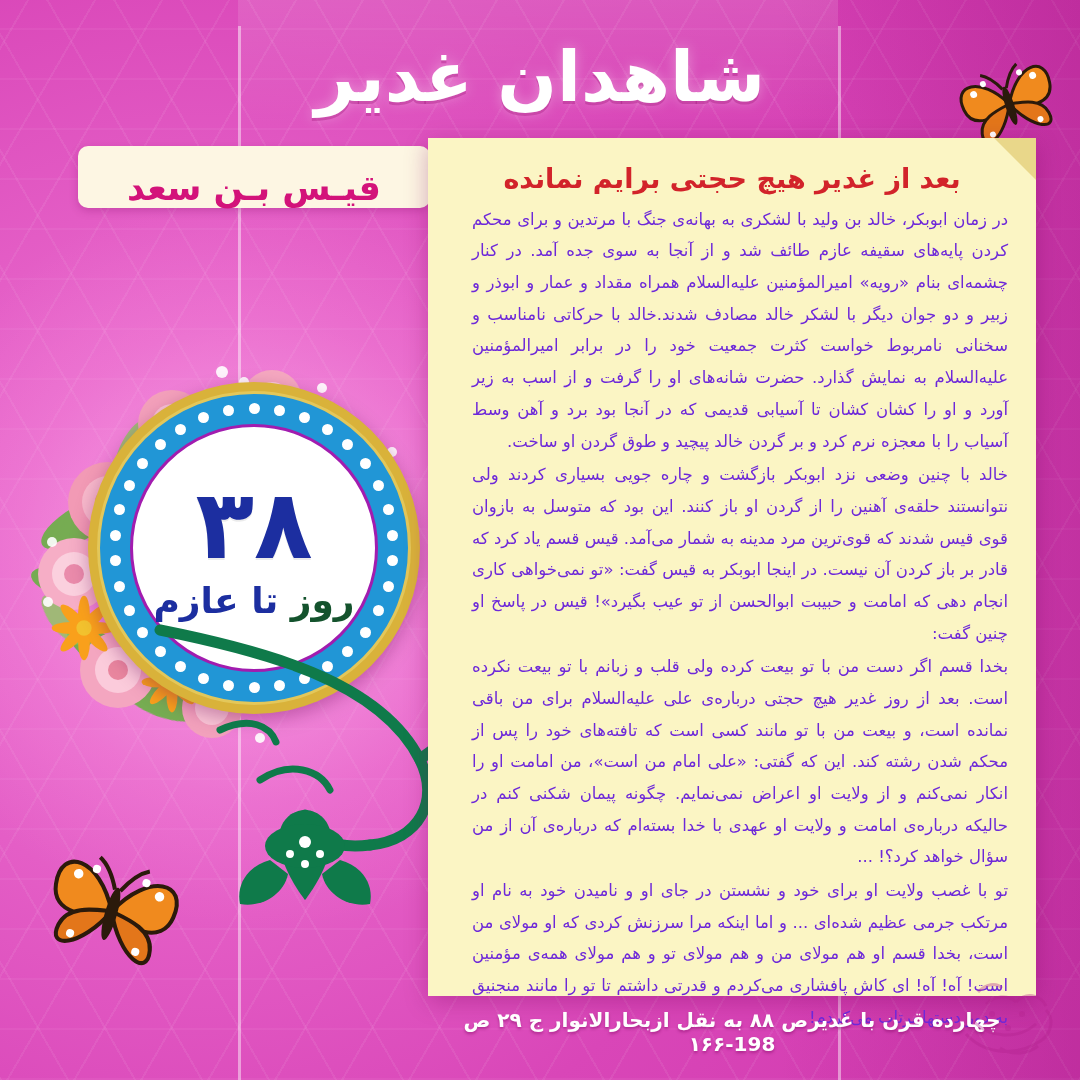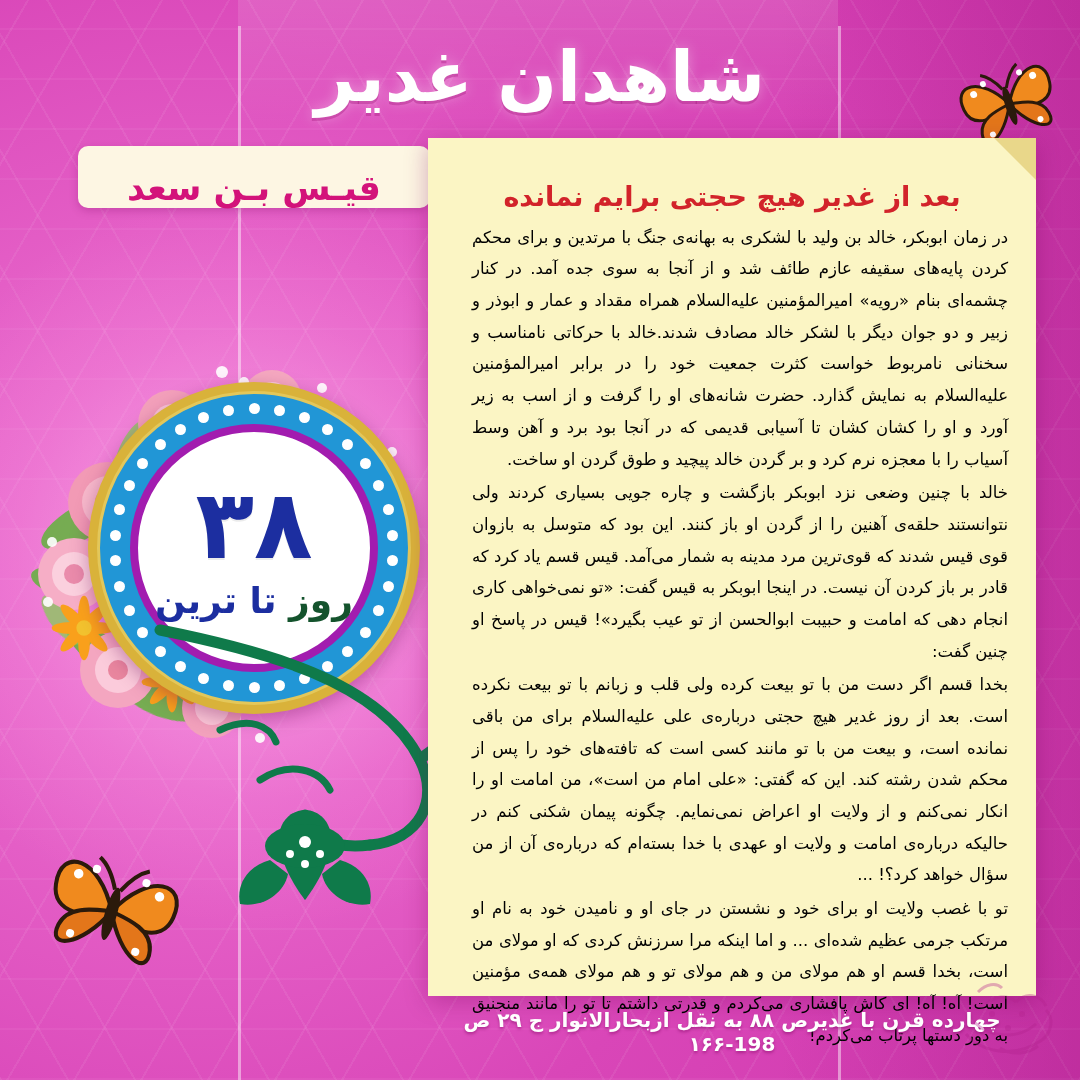--- a/index.html
+++ b/index.html
@@ -99,21 +99,21 @@
     position:absolute;inset:9px;border-radius:50%;
   }
   .med-dots i{
     position:absolute;width:11px;height:11px;border-radius:50%;
     background:#fff;left:50%;top:50%;margin:-5.5px;
   }
   .med-inner{
     position:absolute;inset:42px;border-radius:50%;
     background:#ffffff;
     display:flex;flex-direction:column;align-items:center;justify-content:center;
-    border:8px solid #a21caf;
+    border:3px solid #a21caf;
   }
   .med-number{
     font-size:96px;font-weight:bold;color:#1c2ea0;line-height:1;direction:rtl;
     text-shadow:0 2px 0 rgba(0,0,0,.08);
   }
   .med-sub{
     margin-top:10px;font-size:36px;font-weight:bold;direction:rtl;line-height:1;
   }
   .med-sub .w1{color:#14532d;}
   .med-sub .w2{color:#1c2ea0;}
@@ -128,33 +128,33 @@
     right:44px;top:138px;width:608px;height:858px;
     background:#fbf5c4;
     box-shadow:0 6px 22px rgba(120,0,90,.32);
   }
   .card::after{
     content:"";position:absolute;right:0;top:0;width:0;height:0;
     border-top:42px solid #e9d78a;
     border-left:42px solid transparent;
   }
   .card-title{
-    margin:40px 34px 6px 34px;
+    margin:22px 34px 6px 34px;
     text-align:center;
     color:#d2232a;
     font-size:27px;
     font-weight:bold;
     direction:rtl;
     line-height:1.4;
   }
   .card-body{
     margin:6px 28px 0 44px;
     direction:rtl;
     text-align:justify;
-    color:#000000;
+    color:#6d28d9;
     font-size:16.5px;
     line-height:1.92;
   }
   .card-body p{margin:0 0 2px 0;}
   
   .source{
     position:absolute;
     right:44px;top:1008px;width:608px;
     text-align:center;
     direction:rtl;
@@ -347,21 +347,21 @@
         <i style="left: 45.6766px; top: 72.9325px; margin: -5.5px 0px 0px -5.5px;"></i>
         <i style="left: 63.0195px; top: 53.9083px; margin: -5.5px 0px 0px -5.5px;"></i>
         <i style="left: 83.5627px; top: 38.3947px; margin: -5.5px 0px 0px -5.5px;"></i>
         <i style="left: 106.607px; top: 26.9201px; margin: -5.5px 0px 0px -5.5px;"></i>
         <i style="left: 131.367px; top: 19.8753px; margin: -5.5px 0px 0px -5.5px;"></i>
       </div>
     <div class="med-inner">
       <div class="med-number">۳۸</div>
       <div class="med-sub">
         <span class="w1">روز</span>
-        <span class="w2">تا ترین</span>
+        <span class="w2">تا عازم</span>
       </div>
     </div>
   </div>
 
   <svg class="ornament" viewBox="0 0 360 300">
     <g fill="none" stroke="#0f7a4a" stroke-width="11" stroke-linecap="round">
       <path d="M40,20 C140,40 260,70 300,150 C320,190 300,230 250,235"></path>
       <path d="M300,150 C330,120 350,140 340,170"></path>
       <path d="M250,235 C210,240 190,225 185,205"></path>
     </g>

